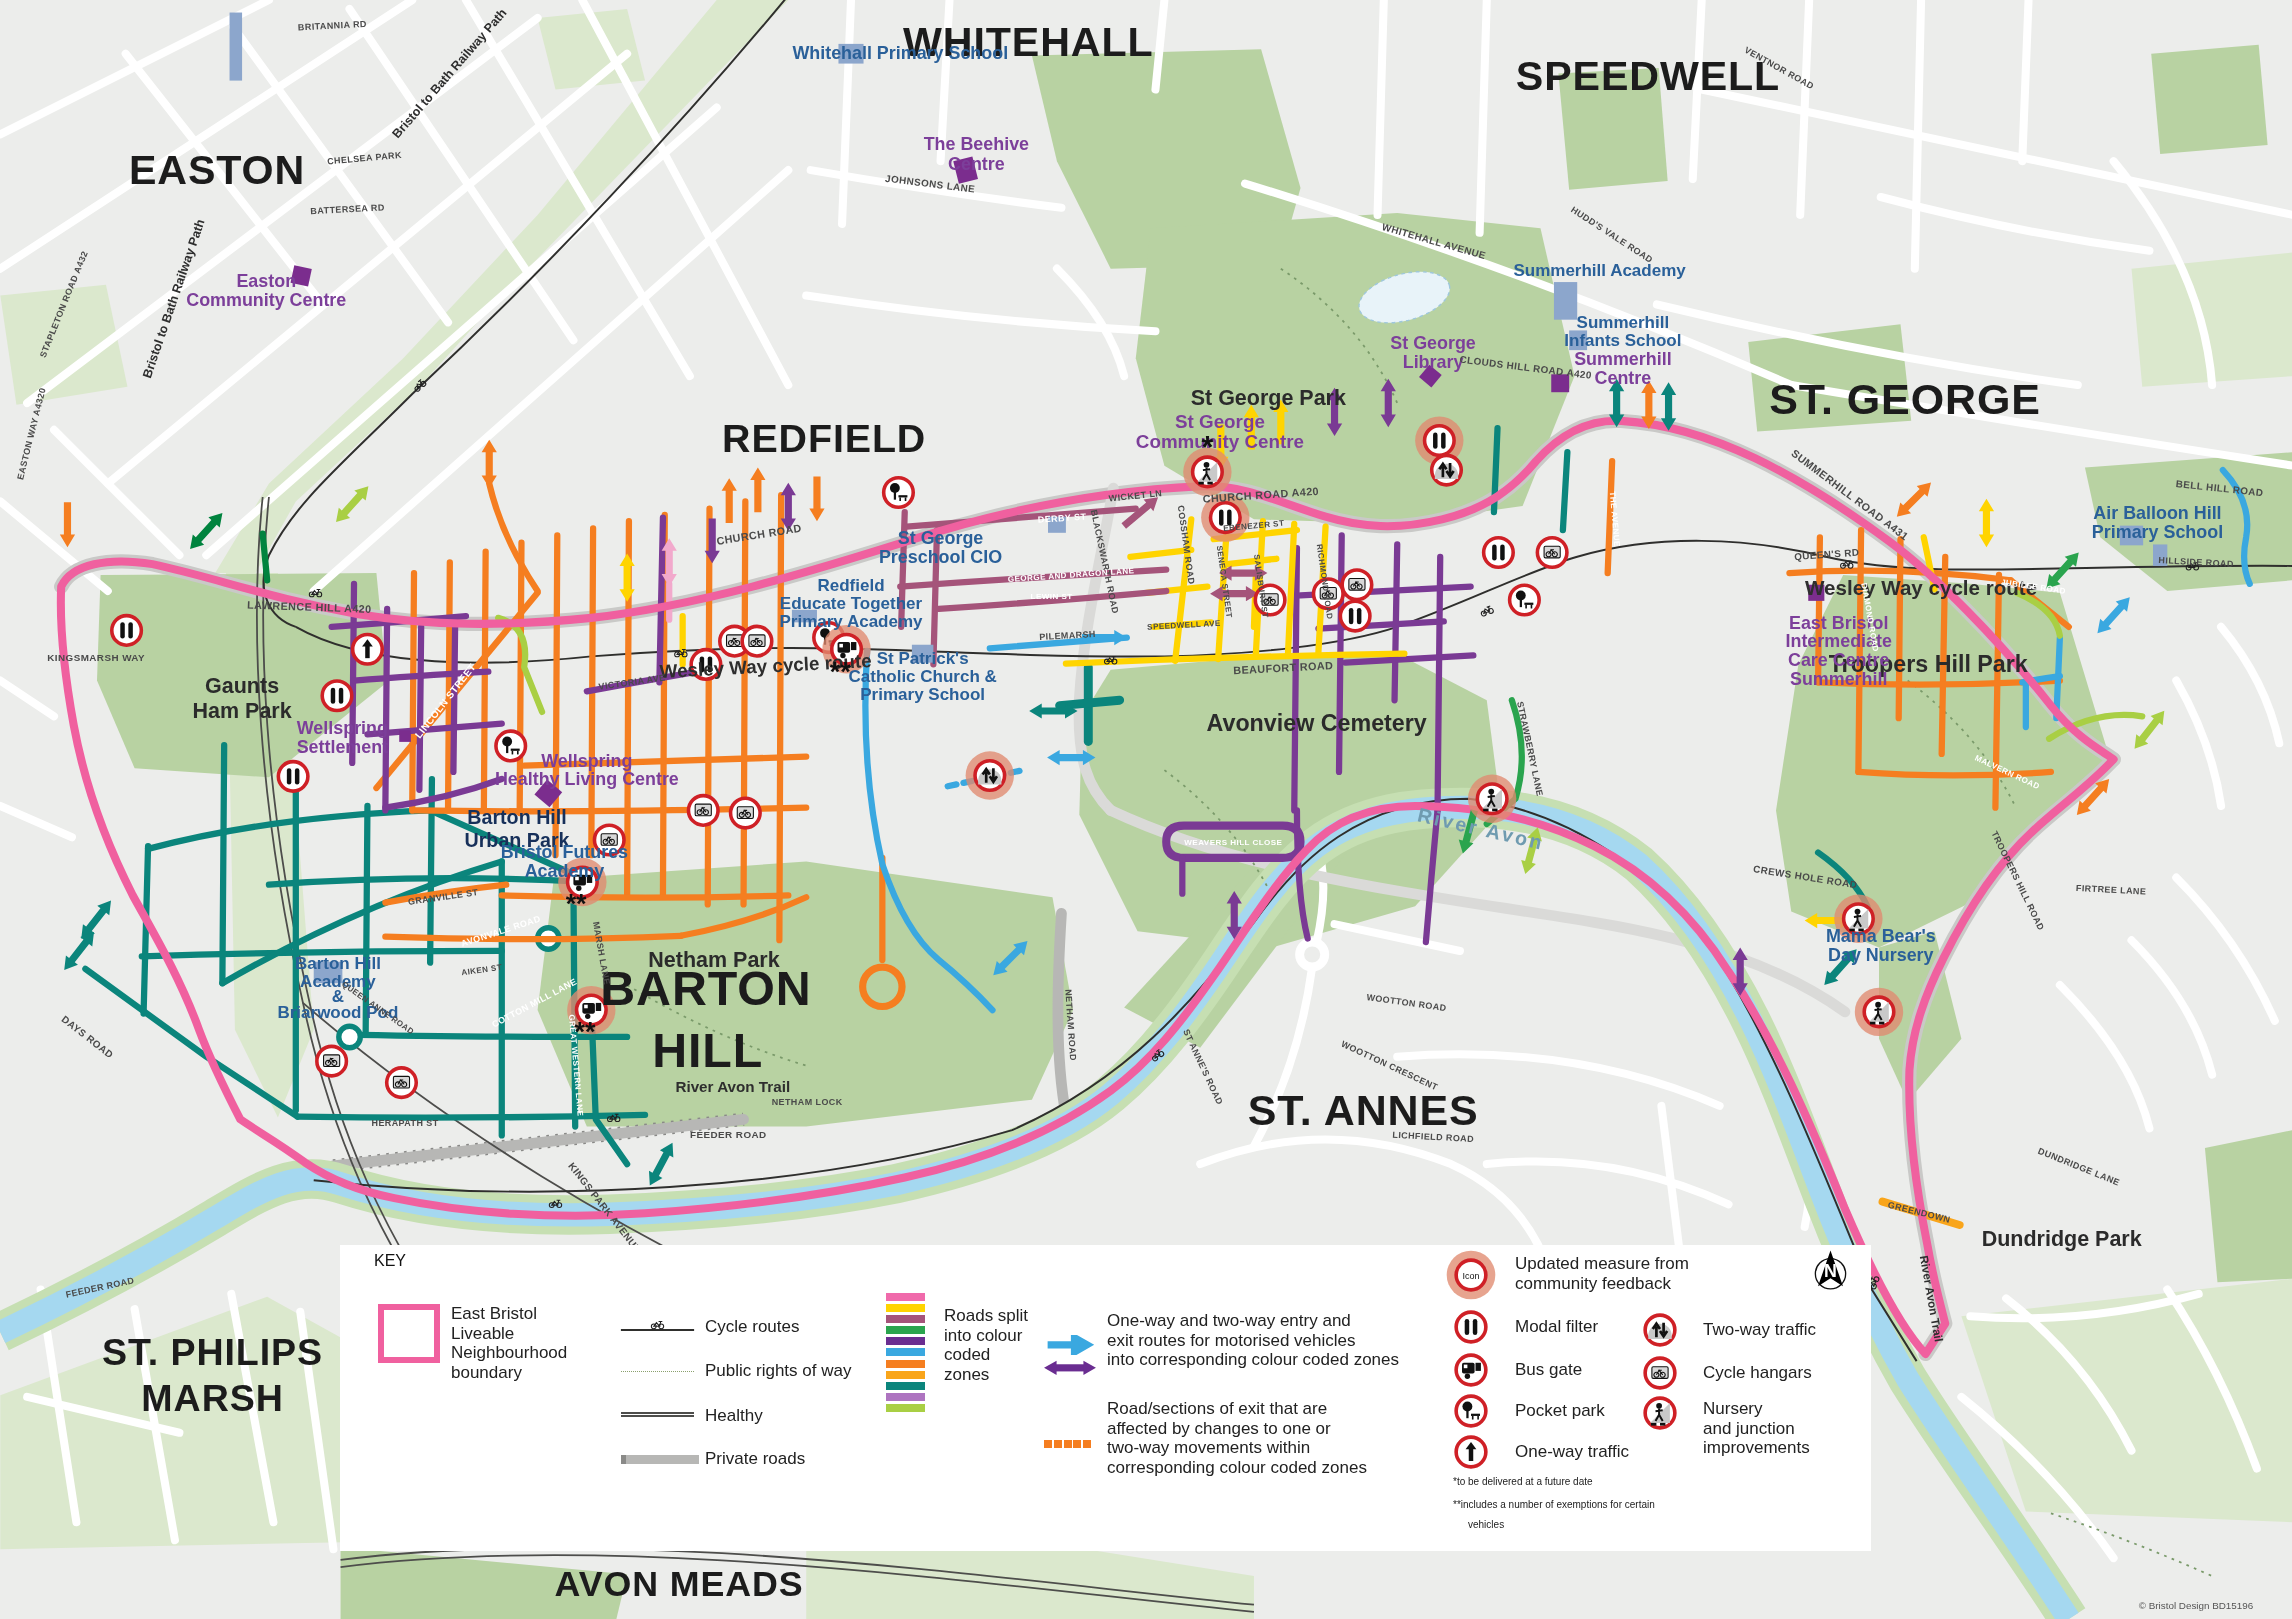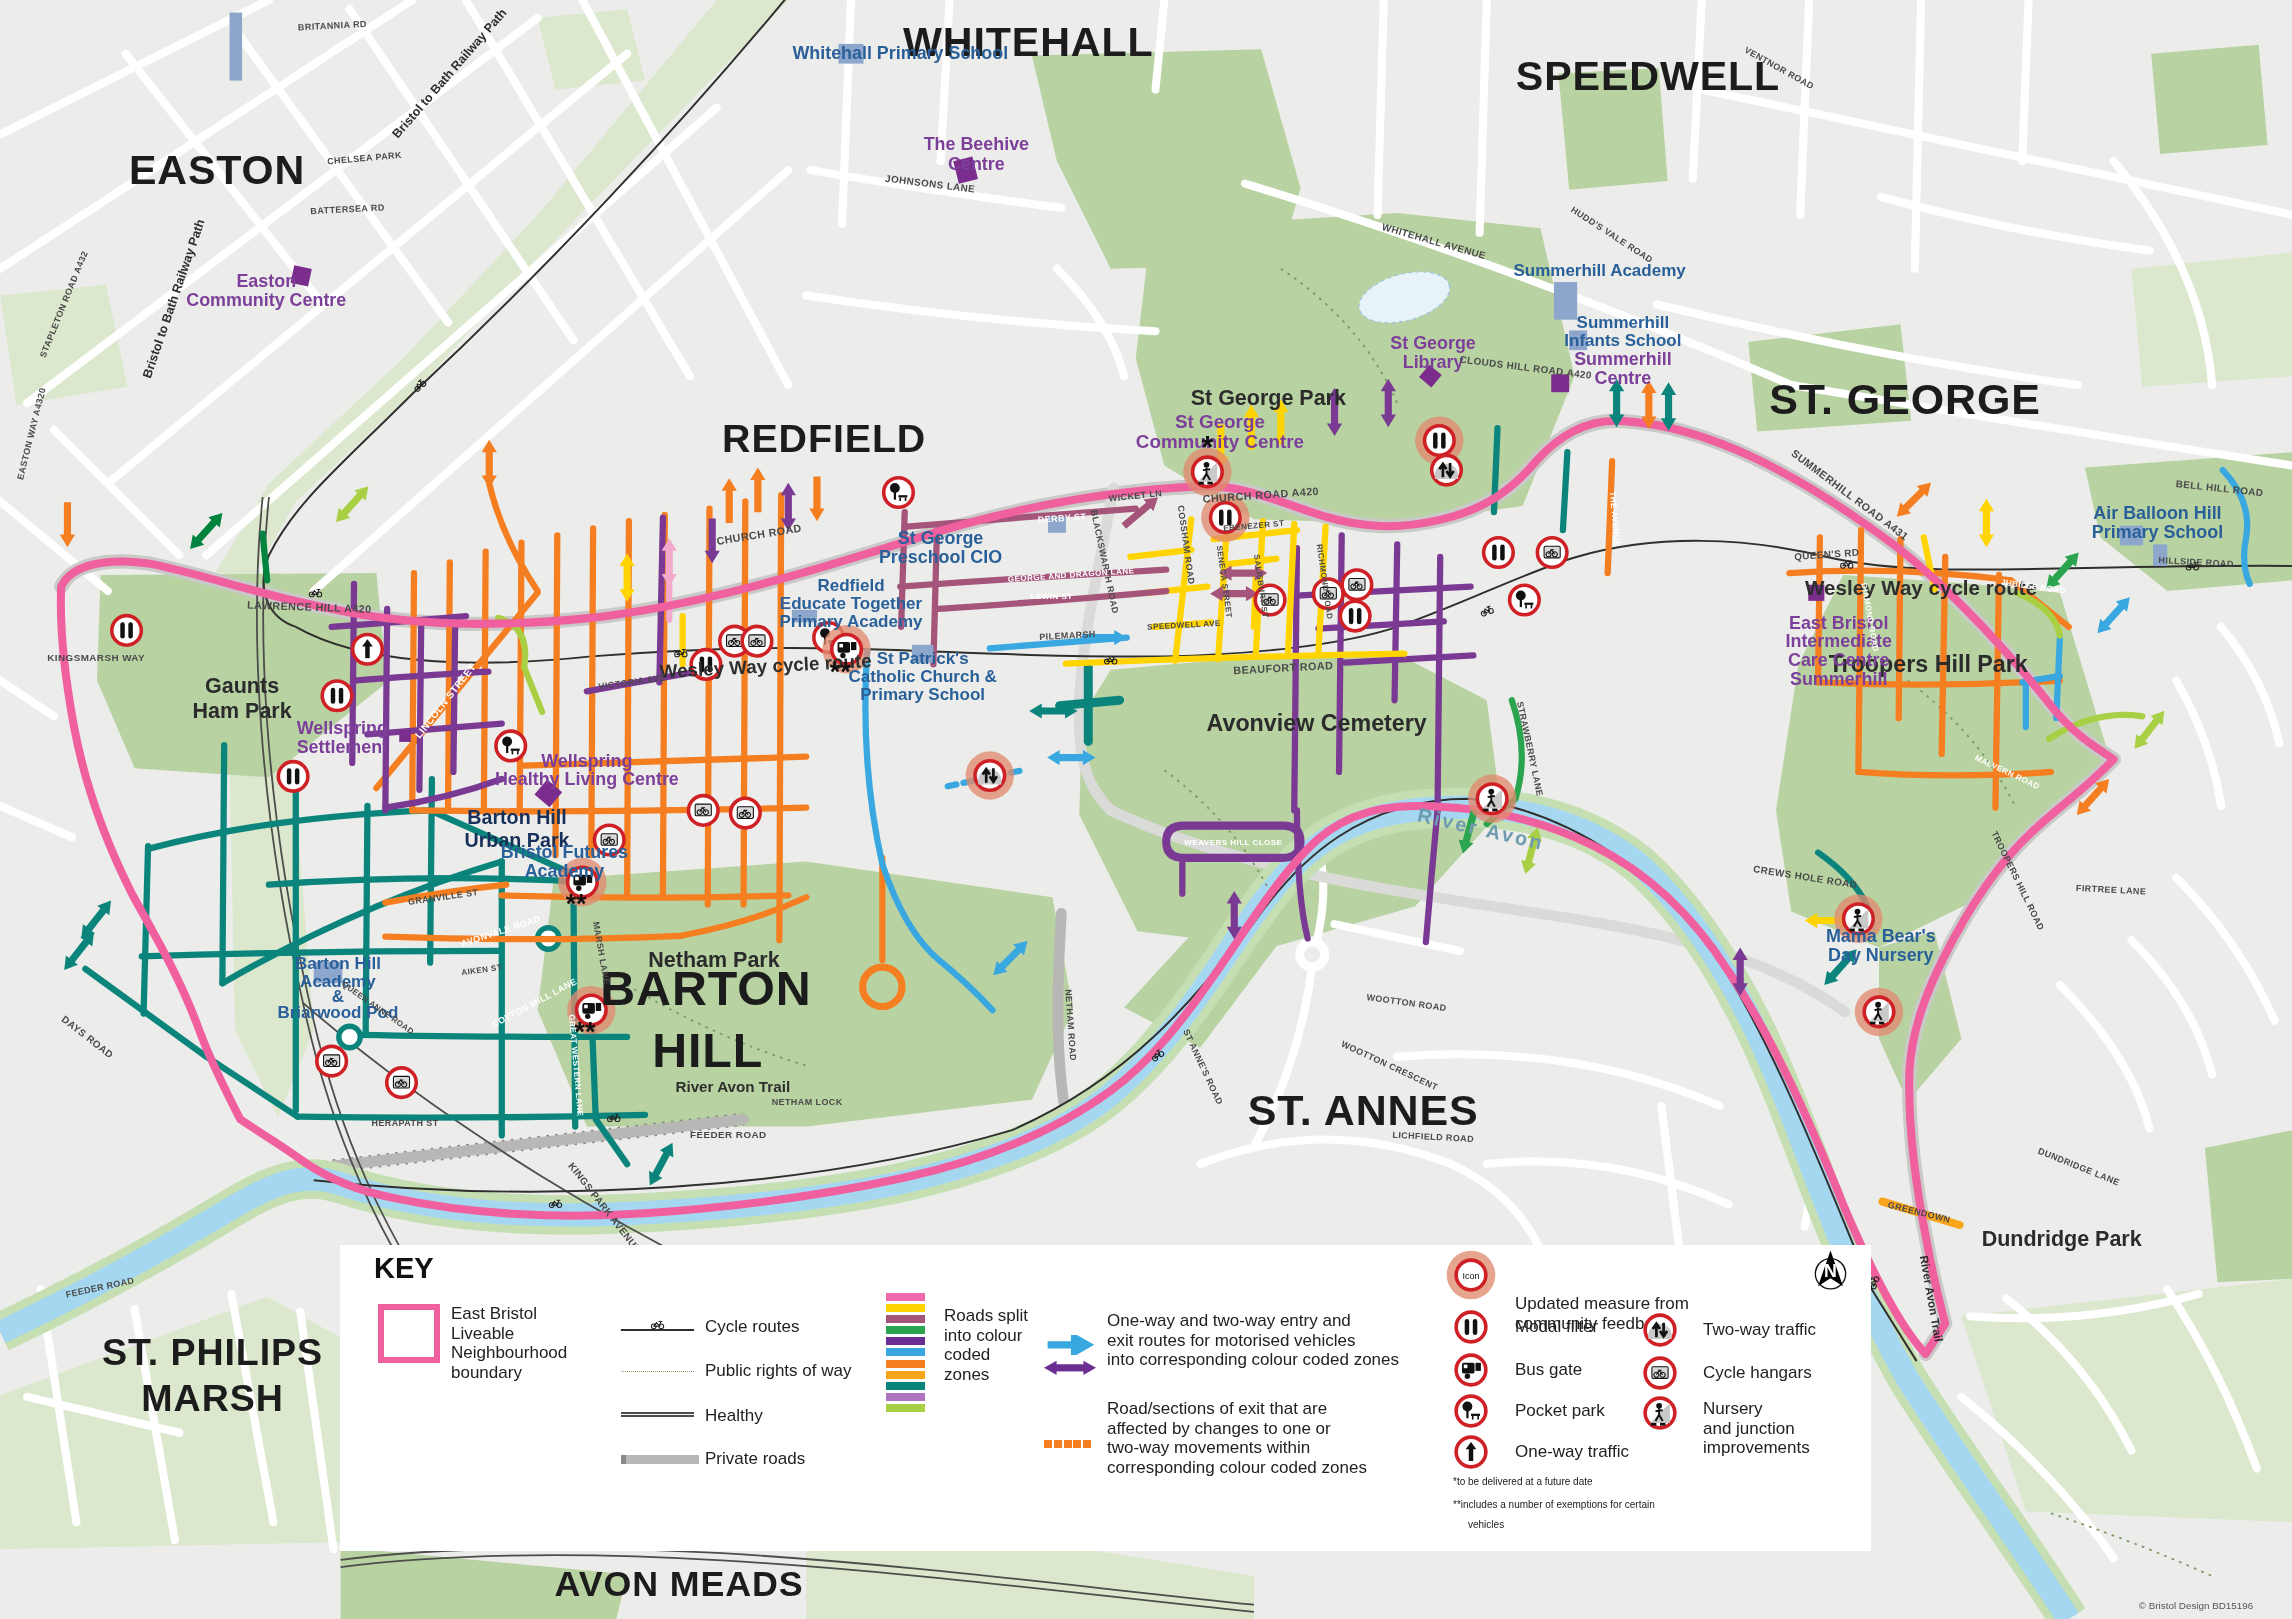--- a/index.html
+++ b/index.html
@@ -30,21 +30,21 @@
   .zt{stroke:#0b857c}.zo{stroke:#f57e20}.zp{stroke:#7a3a94}.zy{stroke:#ffd400}
   .zm{stroke:#a5547a}.zb{stroke:#3aa8e0}.zg{stroke:#2aa44e}.zl{stroke:#a9cf44}
   .za{stroke:#f9a51a}.zdg{stroke:#00833e}.zpk{stroke:#f2a9cc}
   .boundary{stroke:#f0609f;stroke-width:9;fill:none;stroke-linejoin:round;}
   .gpark{fill:#b8d2a2;}
   .gpale{fill:#dbe8cd;}
   
   .legend{position:absolute;left:340px;top:1245px;width:1531px;height:306px;background:#ffffff;
           color:#222;}
   .legend .abs{position:absolute;}
-  .lg-key{font-size:29px;font-weight:700;color:#111;}
+  .lg-key{font-size:16px;font-weight:400;color:#111;}
   .lg-t{font-size:17px;line-height:19.7px;color:#222;}
   .lg-rect{width:50px;height:47px;border:6.3px solid #f0609f;}
   .zc{width:39px;height:8px;margin-bottom:3.1px;}
   .dash{display:inline-block;width:8px;height:8px;background:#f57e20;margin-right:1.8px;}
   .fn{font-size:10px;color:#222;}
 </style>
 </head>
 <body>
 
 <div class="stage">
@@ -693,21 +693,21 @@
     <div>affected by changes to one or</div>
     <div>two-way movements within</div>
     <div>corresponding colour coded zones</div>
   </div>
 
   <svg class="abs" style="left:1104px;top:2.7px;" width="54" height="54" viewBox="0 0 60 60">
     <use href="#halo" transform="translate(30,30)"></use>
         <use href="#ring" transform="translate(30,30)"></use>
     <text x="30" y="34" text-anchor="middle" font-size="10" fill="#111">Icon</text>
   </svg>
-  <div class="abs lg-t" style="left:1175px;top:9px;margin-top:40px;">
+  <div class="abs lg-t" style="left:1175px;top:9px;">
     <div>Updated measure from</div>
     <div>community feedback</div>
   </div>
   <svg class="abs" style="left:1113px;top:64px;" width="36" height="36" viewBox="0 0 40 40">
         <use href="#i-modal" transform="translate(20,20)"></use>
       </svg>
   <div class="abs lg-t" style="left:1175px;top:72px;">Modal filter</div>
   <svg class="abs" style="left:1302px;top:67px;" width="36" height="36" viewBox="0 0 40 40">
         <use href="#i-twoway" transform="translate(20,20)"></use>
       </svg>

